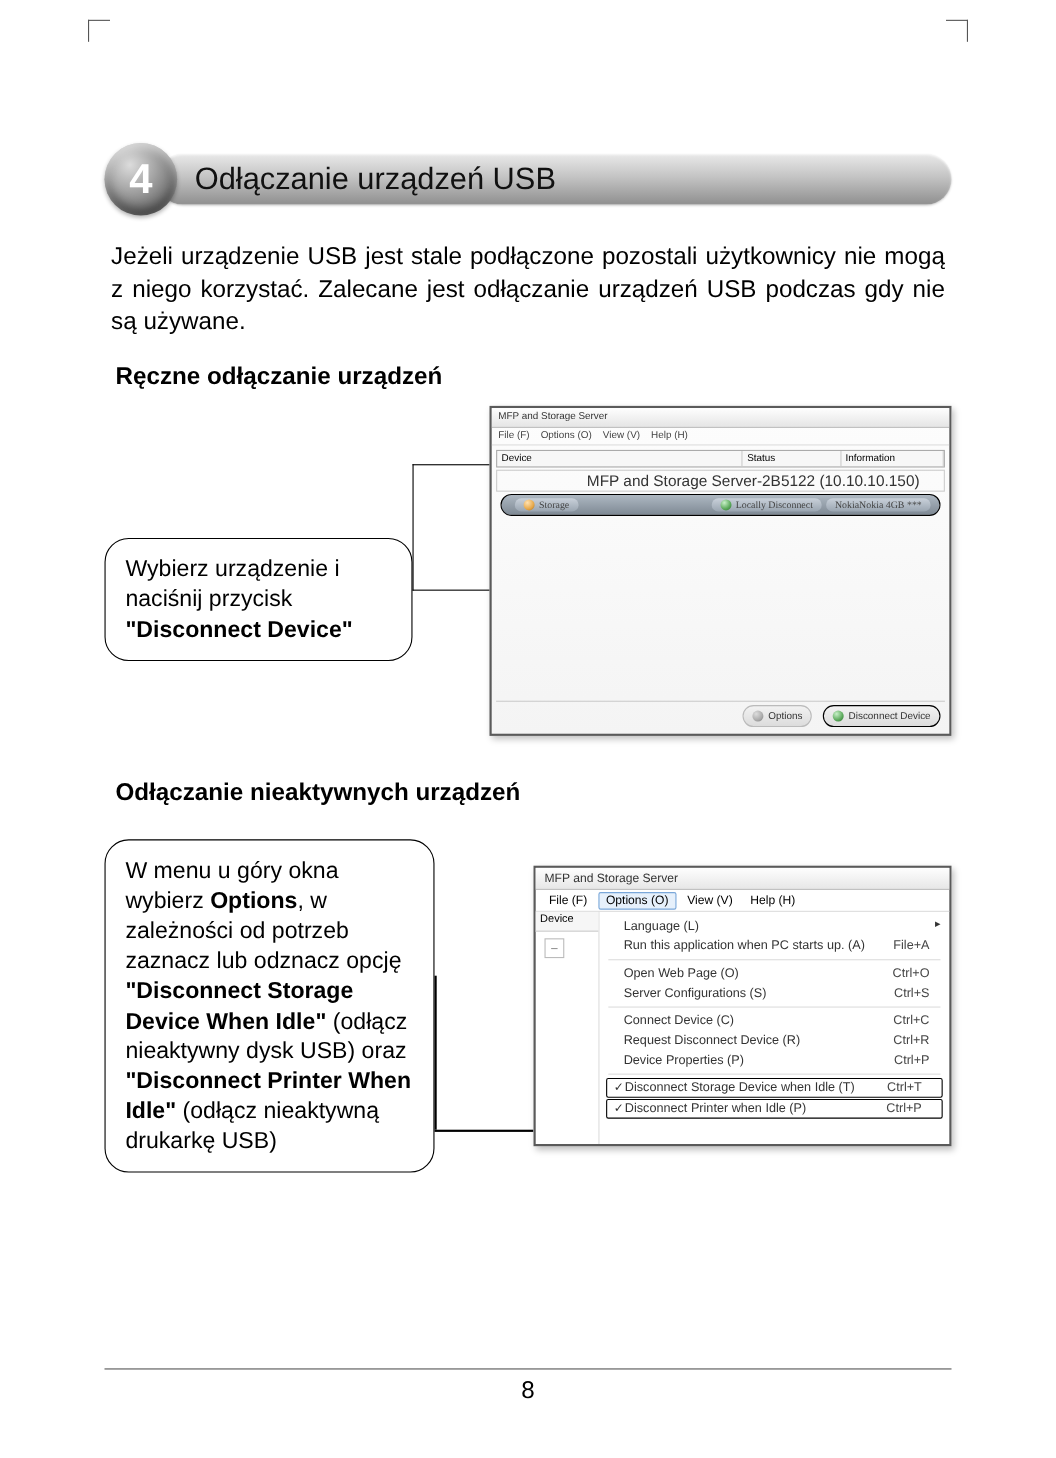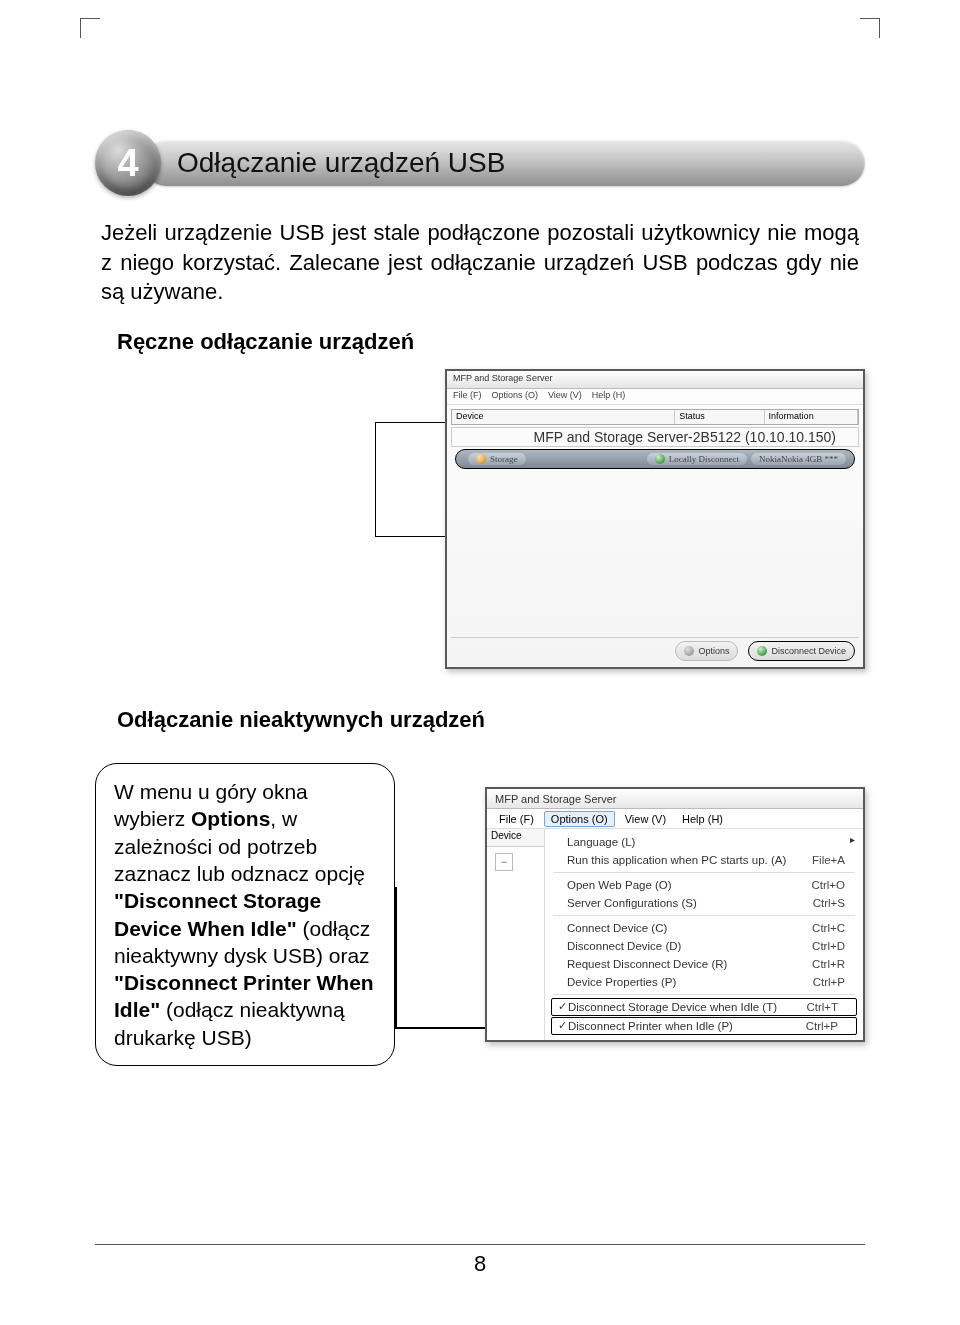--- a/index.html
+++ b/index.html
@@ -46,21 +46,21 @@
   }
   .intro {
     font-size: 22px;
     line-height: 1.35;
     text-align: justify;
     margin: 10px 6px 22px 6px;
   }
   .subhead {
     font-size: 22px;
     font-weight: bold;
-    margin: 6px 0 14px 22px;
+    margin: 6px 0 14px 10px;
   }
   .win1-wrap {
     position: relative;
     height: 320px;
     margin-bottom: 18px;
   }
   .callout {
     position: absolute;
     border: 1.5px solid #000;
     border-radius: 22px;
@@ -208,20 +208,23 @@
     <div class="badge">4</div>
     <div class="title-bar">Odłączanie urządzeń USB</div>
   </div>
 
   <p class="intro">Jeżeli urządzenie USB jest stale podłączone pozostali użytkownicy nie mogą z niego korzystać. Zalecane jest odłączanie urządzeń USB podczas gdy nie są używane.</p>
 
   <p class="subhead">Ręczne odłączanie urządzeń</p>
 
   <div class="win1-wrap">
 
+    <div class="callout callout1">
+      <span>Wybierz urządzenie i naciśnij przycisk </span><b>"Disconnect Device"</b>
+    </div>
     <div class="connector1a"></div>
 
     <div class="win1">
       <div class="titlebar">
         <span>MFP and Storage Server</span>
       </div>
       <div class="menubar">
         <span>File (F)</span>
         <span>Options (O)</span>
         <span>View (V)</span>
@@ -298,24 +301,20 @@
             <div class="row">
               <span>Server Configurations (S)</span>
               <span class="sc">Ctrl+S</span>
             </div>
             <div class="sep"></div>
             <div class="row">
               <span>Connect Device (C)</span>
               <span class="sc">Ctrl+C</span>
             </div>
             <div class="row">
-              <span>Disconnect Device  (D)</span>
-              <span class="sc">Ctrl+D</span>
-            </div>
-            <div class="row">
               <span>Request Disconnect Device  (R)</span>
               <span class="sc">Ctrl+R</span>
             </div>
             <div class="row">
               <span>Device Properties  (P)</span>
               <span class="sc">Ctrl+P</span>
             </div>
             <div class="sep"></div>
             <div class="row hi check">
               <span>Disconnect Storage Device when Idle  (T)</span>

